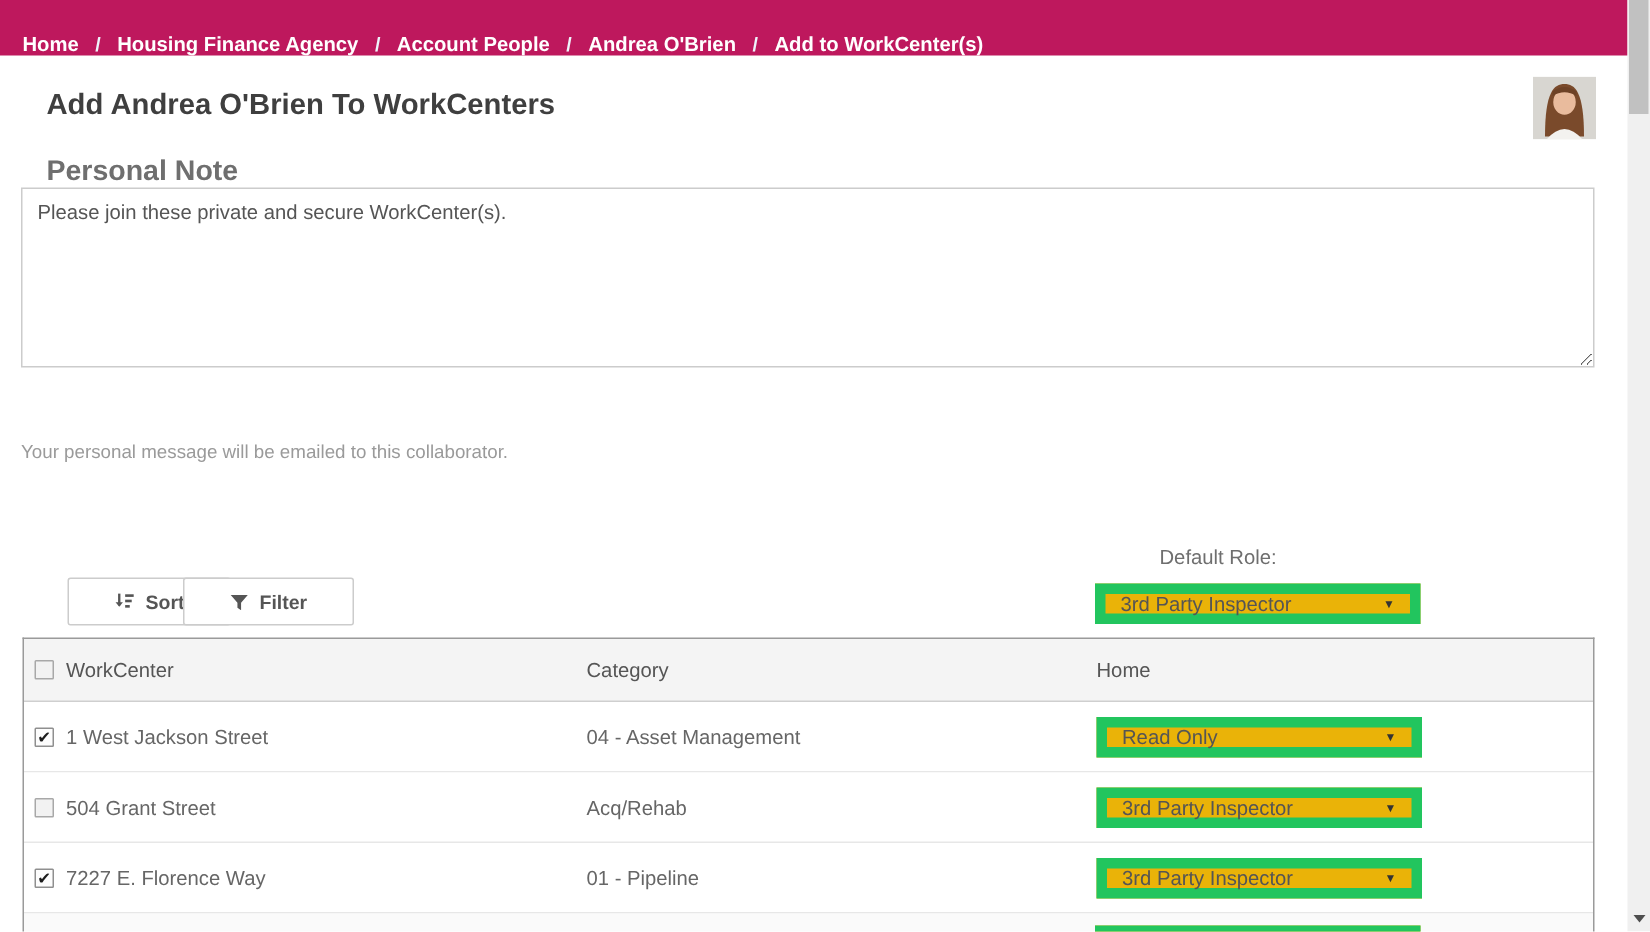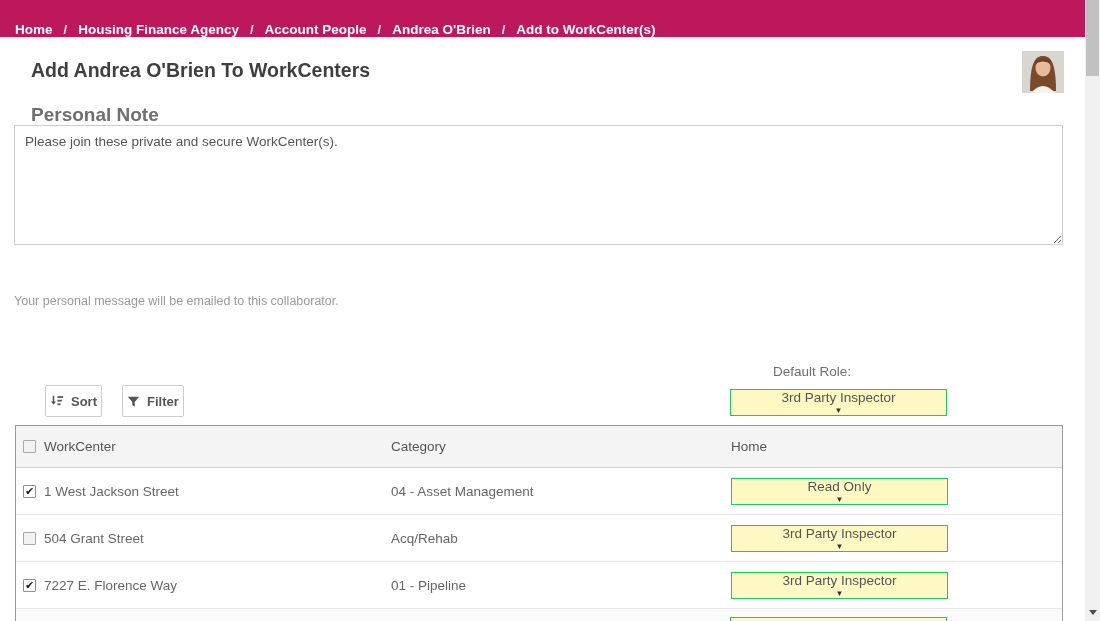--- a/index.html
+++ b/index.html
@@ -20,29 +20,29 @@
   
   .note-label { position:absolute; left:31px; top:104px; font-size:19px; color:#6f6f6f;font-weight:bold; }
   .note-area { position:absolute; left:14px; top:125px; width:1049px; height:120px;
                border:1px solid #ccc; resize:vertical; padding:8px 10px; font-size:13.5px;
                color:#555; font-family:"Liberation Sans","DejaVu Sans",sans-serif; outline:none; }
   .note-helper { position:absolute; left:14px; top:294px; font-size:12.5px; color:#9a9a9a; }
 
   
   .role-label { position:absolute; left:730px; top:364px; font-size:13.5px; color:#6f6f6f;margin-left:43px; }
   .btn { position:absolute; top:385px; height:32px; display:inline-flex; align-items:center;
-         gap:7px; padding:0 4px; background:#fff; border:1px solid #ccc; border-radius:2px;
+         gap:7px; padding:0 30px; background:#fff; border:1px solid #ccc; border-radius:2px;
          font-size:13px; font-weight:bold; color:#555; cursor:pointer; }
   .btn-sort { left:45px; } .btn-filter { left:122px; }
   .btn svg { display:block; }
 
   
-  .select { width:217px; height:27px; background:#fef9c3; border:1px solid #22c55e;
+  .select { width:217px; height:27px; background:#eab308; border:7px solid #22c55e;
             display:flex; align-items:center; justify-content:space-between;
-            padding:0 10px; font-size:13.5px; color:#555; cursor:pointer;flex-direction:column; }
+            padding:0 10px; font-size:13.5px; color:#555; cursor:pointer; }
   .select .caret { font-size:8px; color:#333; }
   .default-role-select { position:absolute; left:730px; top:389px; }
 
   
   .wtable { position:absolute; left:15px; top:425px; width:1048px; background:#fff;
             border:1px solid #9a9a9a; border-bottom:none; }
   .thead { height:42px; background:#f4f4f4; border-bottom:1px solid #cfcfcf;
            display:flex; align-items:center; font-size:13.5px; color:#555; }
   .trow { height:47px; display:flex; align-items:center; border-bottom:1px solid #e7e7e7;
           font-size:13.5px; color:#666; background:#fff; }

